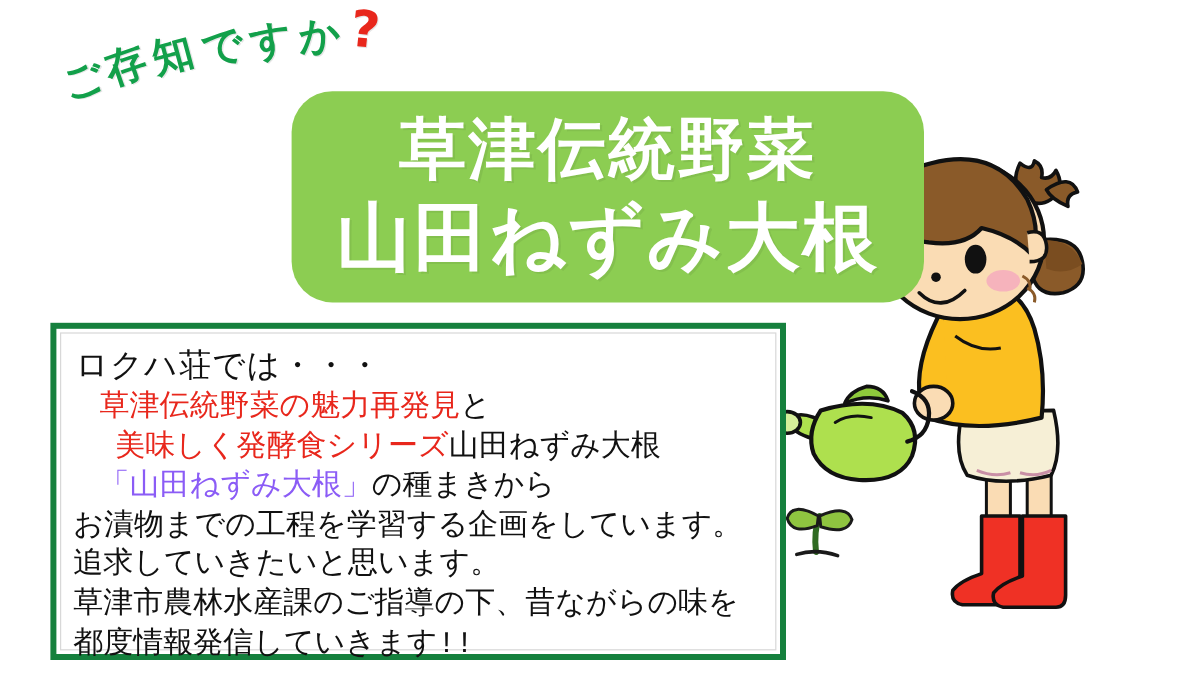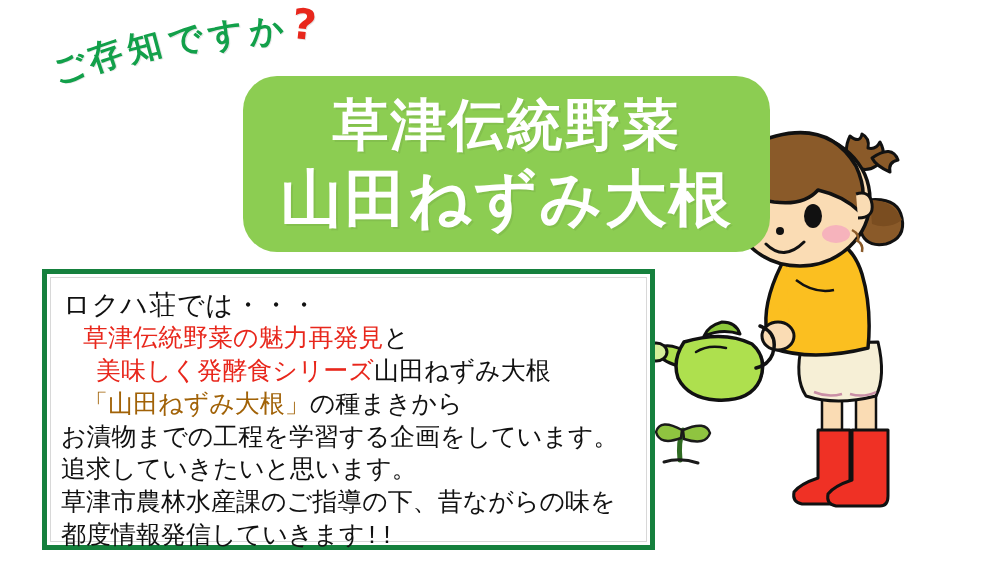--- a/index.html
+++ b/index.html
@@ -137,21 +137,21 @@
   <div class="banner-line banner-line-1">草津伝統野菜</div>
   <div class="banner-line banner-line-2">山田ねずみ大根</div>
 </div>
 
 <div class="textbox">
   <div class="textbox-inner">
     <div class="tb-line first">ロクハ荘では・・・</div>
     <div id="tb-lines">
         <div class="tb-line indented"><span style="color: rgb(232, 39, 28);">草津伝統野菜の魅力再発見</span><span style="color: rgb(17, 17, 17);">と</span></div>
         <div class="tb-line indented"><span style="color: rgb(232, 39, 28); margin-left: 13px;">美味しく発酵食シリーズ</span><span style="color: rgb(17, 17, 17);">山田ねずみ大根</span></div>
-        <div class="tb-line indented"><span style="color: #a16207;">「山田ねずみ大根」</span><span style="color: rgb(17, 17, 17);">の種まきから</span></div>
+        <div class="tb-line indented"><span style="color: #8b5cf6;">「山田ねずみ大根」</span><span style="color: rgb(17, 17, 17);">の種まきから</span></div>
         <div class="tb-line"><span style="color: rgb(17, 17, 17);">お漬物までの工程を学習する企画をしています。</span></div>
         <div class="tb-line"><span style="color: rgb(17, 17, 17);">追求していきたいと思います。</span></div>
         <div class="tb-line"><span style="color: rgb(17, 17, 17);">草津市農林水産課のご指導の下、昔ながらの味を</span></div>
         <div class="tb-line"><span style="color: rgb(17, 17, 17); font-family: Liberation Mono, monospace;">都度情報発信していきます!!</span></div>
       </div>
   </div>
 </div>
 
 <div class="illustration">
   <svg width="350" height="400" viewBox="0 0 350 400" xmlns="http://www.w3.org/2000/svg">

